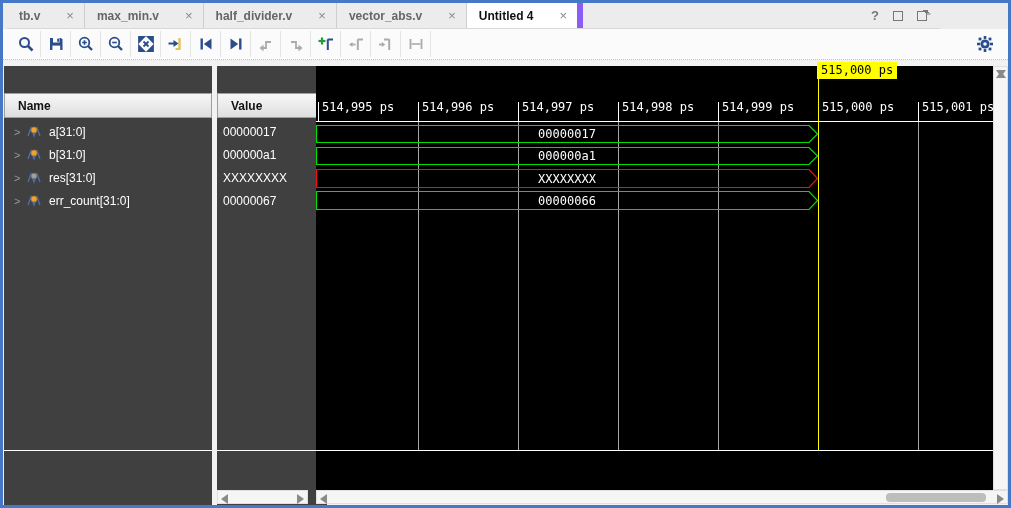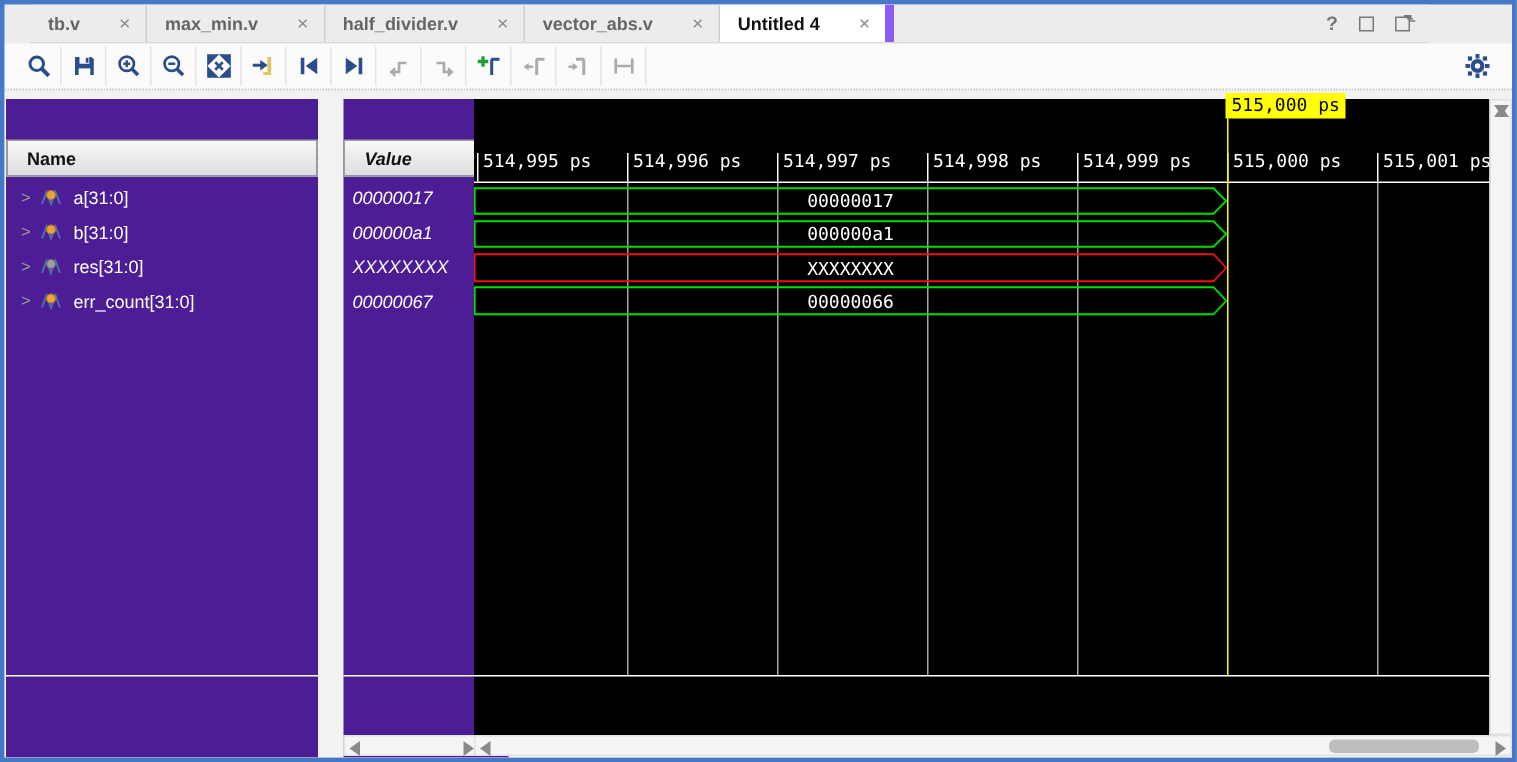--- a/index.html
+++ b/index.html
@@ -1,42 +1,42 @@
 <!DOCTYPE html>
 <html><head>
 <meta charset="utf-8">
 <style>
   * { margin:0; padding:0; box-sizing:border-box; }
   body { font-family:"Liberation Sans", sans-serif; background:#888; }
   #app { position:relative; width:1011px; height:508px; border:3px solid #4579C8; background:#ECECEC; overflow:hidden; }
 
   
-  .tabbar { position:absolute; left:17px; top:0; width:933px; height:26px; background:#ECECEC; display:flex; align-items:stretch; border-bottom:1px solid #D8D8D8; }
+  .tabbar { position:absolute; left:4px; top:0; width:933px; height:26px; background:#ECECEC; display:flex; align-items:stretch; border-bottom:1px solid #D8D8D8; }
   .tab { display:flex; align-items:center; padding:0 10px 0 12px; font-size:12px; font-weight:bold; color:#666; border-right:1px solid #CFCFCF; cursor:default; }
   .tab .tab-label { margin-right:26px; }
   .tab .tab-close { color:#8A8A8A; font-size:13px; font-weight:normal; }
   .tab.active { background:#FFFFFF; color:#111; border-right:6px solid #8b5cf6; }
   .win-controls { margin-left:auto; display:flex; align-items:center; gap:14px; padding-right:12px; color:#777; font-size:13px; font-weight:bold; }
   .wc-box { width:10px; height:10px; border:1.5px solid #777; display:inline-block; }
   .wc-float { position:relative; width:11px; height:11px; display:inline-block; }
   .wc-float:before { content:""; position:absolute; left:0; bottom:0; width:8px; height:8px; border:1.5px solid #777; }
   .wc-float:after { content:""; position:absolute; right:0; top:0; width:5px; height:2px; background:#777; box-shadow:3px 3px 0 -0.5px #777, 1.5px 1.5px 0 -0.5px #777; }
 
   
   .toolbar { position:absolute; left:0; top:26px; width:1005px; height:31px; background:#FBFBFB; border-bottom:1px dotted #C4C4C4; display:flex; align-items:center; padding:0 8px; }
   .tbtn { width:30px; height:26px; display:flex; align-items:center; justify-content:center; border-right:1px solid #E4E4E4; }
   .tbtn:last-of-type { border-right:none; }
   .tbtn svg { display:block; }
   .gear { margin-left:auto; width:30px; height:26px; display:flex; align-items:center; justify-content:center; }
 
   
   .main { position:absolute; left:0; top:58px; width:1005px; height:444px; background:#F2F2F2; }
-  .panel { position:absolute; top:5px; height:439px; background:#4c1d95; }
+  .panel { position:absolute; top:5px; height:439px; background:#404040; }
   #name-panel  { left:1px;   width:208px; }
-  #value-panel { left:226px; width:110px;font-style:italic; }
+  #value-panel { left:214px; width:110px; }
   #wave-panel  { left:313px; width:692px; background:transparent; }
 
   .col-header { position:absolute; left:0; top:27px; width:100%; height:25px;
     background:linear-gradient(#F7F7F7,#DEDEDE); border:1px solid #9E9E9E;
     font-size:12px; font-weight:bold; color:#111; display:flex; align-items:center; padding-left:13px; }
   .sig-row { position:absolute; left:0; width:100%; height:23px; display:flex; align-items:center; color:#FFF; font-size:12px; }
   .expand { color:#9a9a9a; font-size:11px; margin:0 5px 0 10px; width:8px; }
   .sig-icon { margin-right:6px; }
   .val-row { position:absolute; left:0; width:100%; height:23px; display:flex; align-items:center; color:#FFF; font-size:12px; padding-left:6px; }
   .endline { position:absolute; left:0; width:100%; height:1px; background:#FFF; top:384px; }

